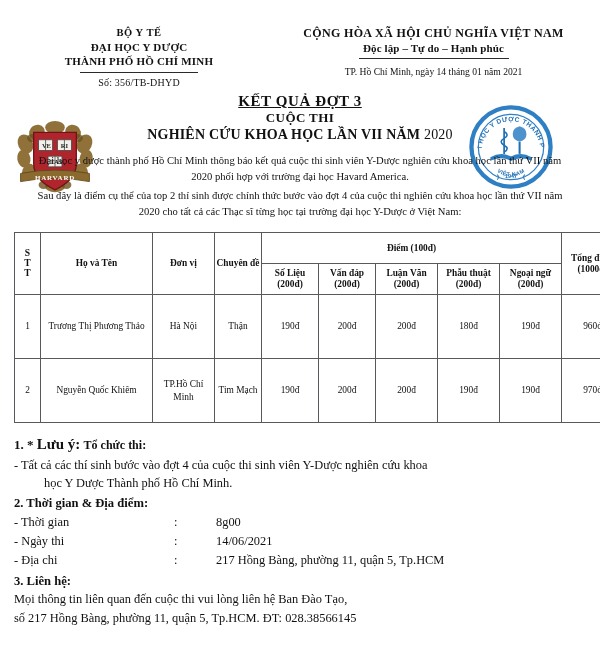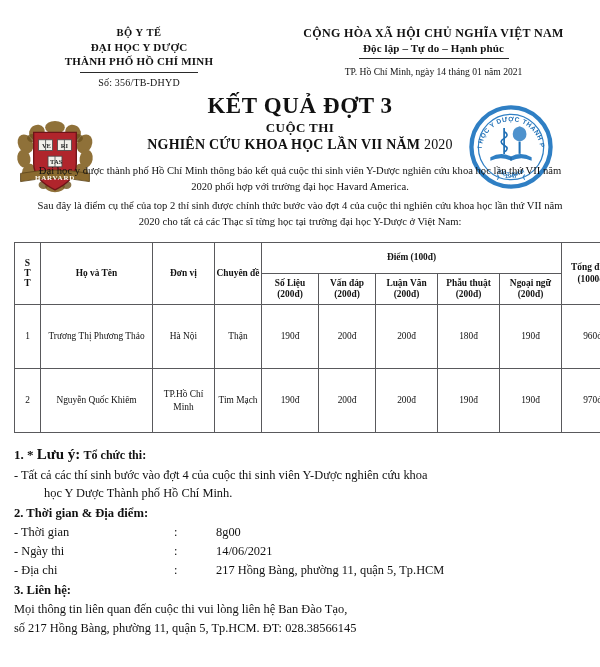--- a/index.html
+++ b/index.html
@@ -27,21 +27,21 @@
   .l2{font-size:11px;font-weight:bold;letter-spacing:.2px;line-height:1.32;}
   .rule{width:118px;height:1px;background:#2a2a2a;margin:3px auto 4px;}
   .rule-r{width:150px;height:1px;background:#2a2a2a;margin:4px auto 7px;}
   .sono{font-size:10px;letter-spacing:.2px;}
   .r1{font-size:12px;font-weight:bold;letter-spacing:.35px;}
   .r2{font-size:11px;font-weight:bold;letter-spacing:.1px;margin-top:1px;}
   .r3{font-size:9.6px;font-style:normal;}
 
   
   .titlewrap{text-align:center;margin-top:4px;position:relative;z-index:3;}
-  .t1{font-size:23px;font-weight:bold;letter-spacing:.6px;line-height:1.22;}
+  .t1{font-size:15px;font-weight:bold;letter-spacing:.6px;line-height:1.22;text-decoration:underline;}
   .t2{font-size:13px;font-weight:bold;letter-spacing:.4px;line-height:1.25;}
   .t3{font-size:14px;font-weight:bold;letter-spacing:.2px;line-height:1.25;}
   .t3 .yr{font-weight:normal;}
 
   
   .para{font-size:10.6px;line-height:1.52;text-align:center;margin:9px 22px 0;position:relative;z-index:3;}
   .para2{margin-top:3px;}
 
   
   .seal{position:absolute;z-index:1;}

